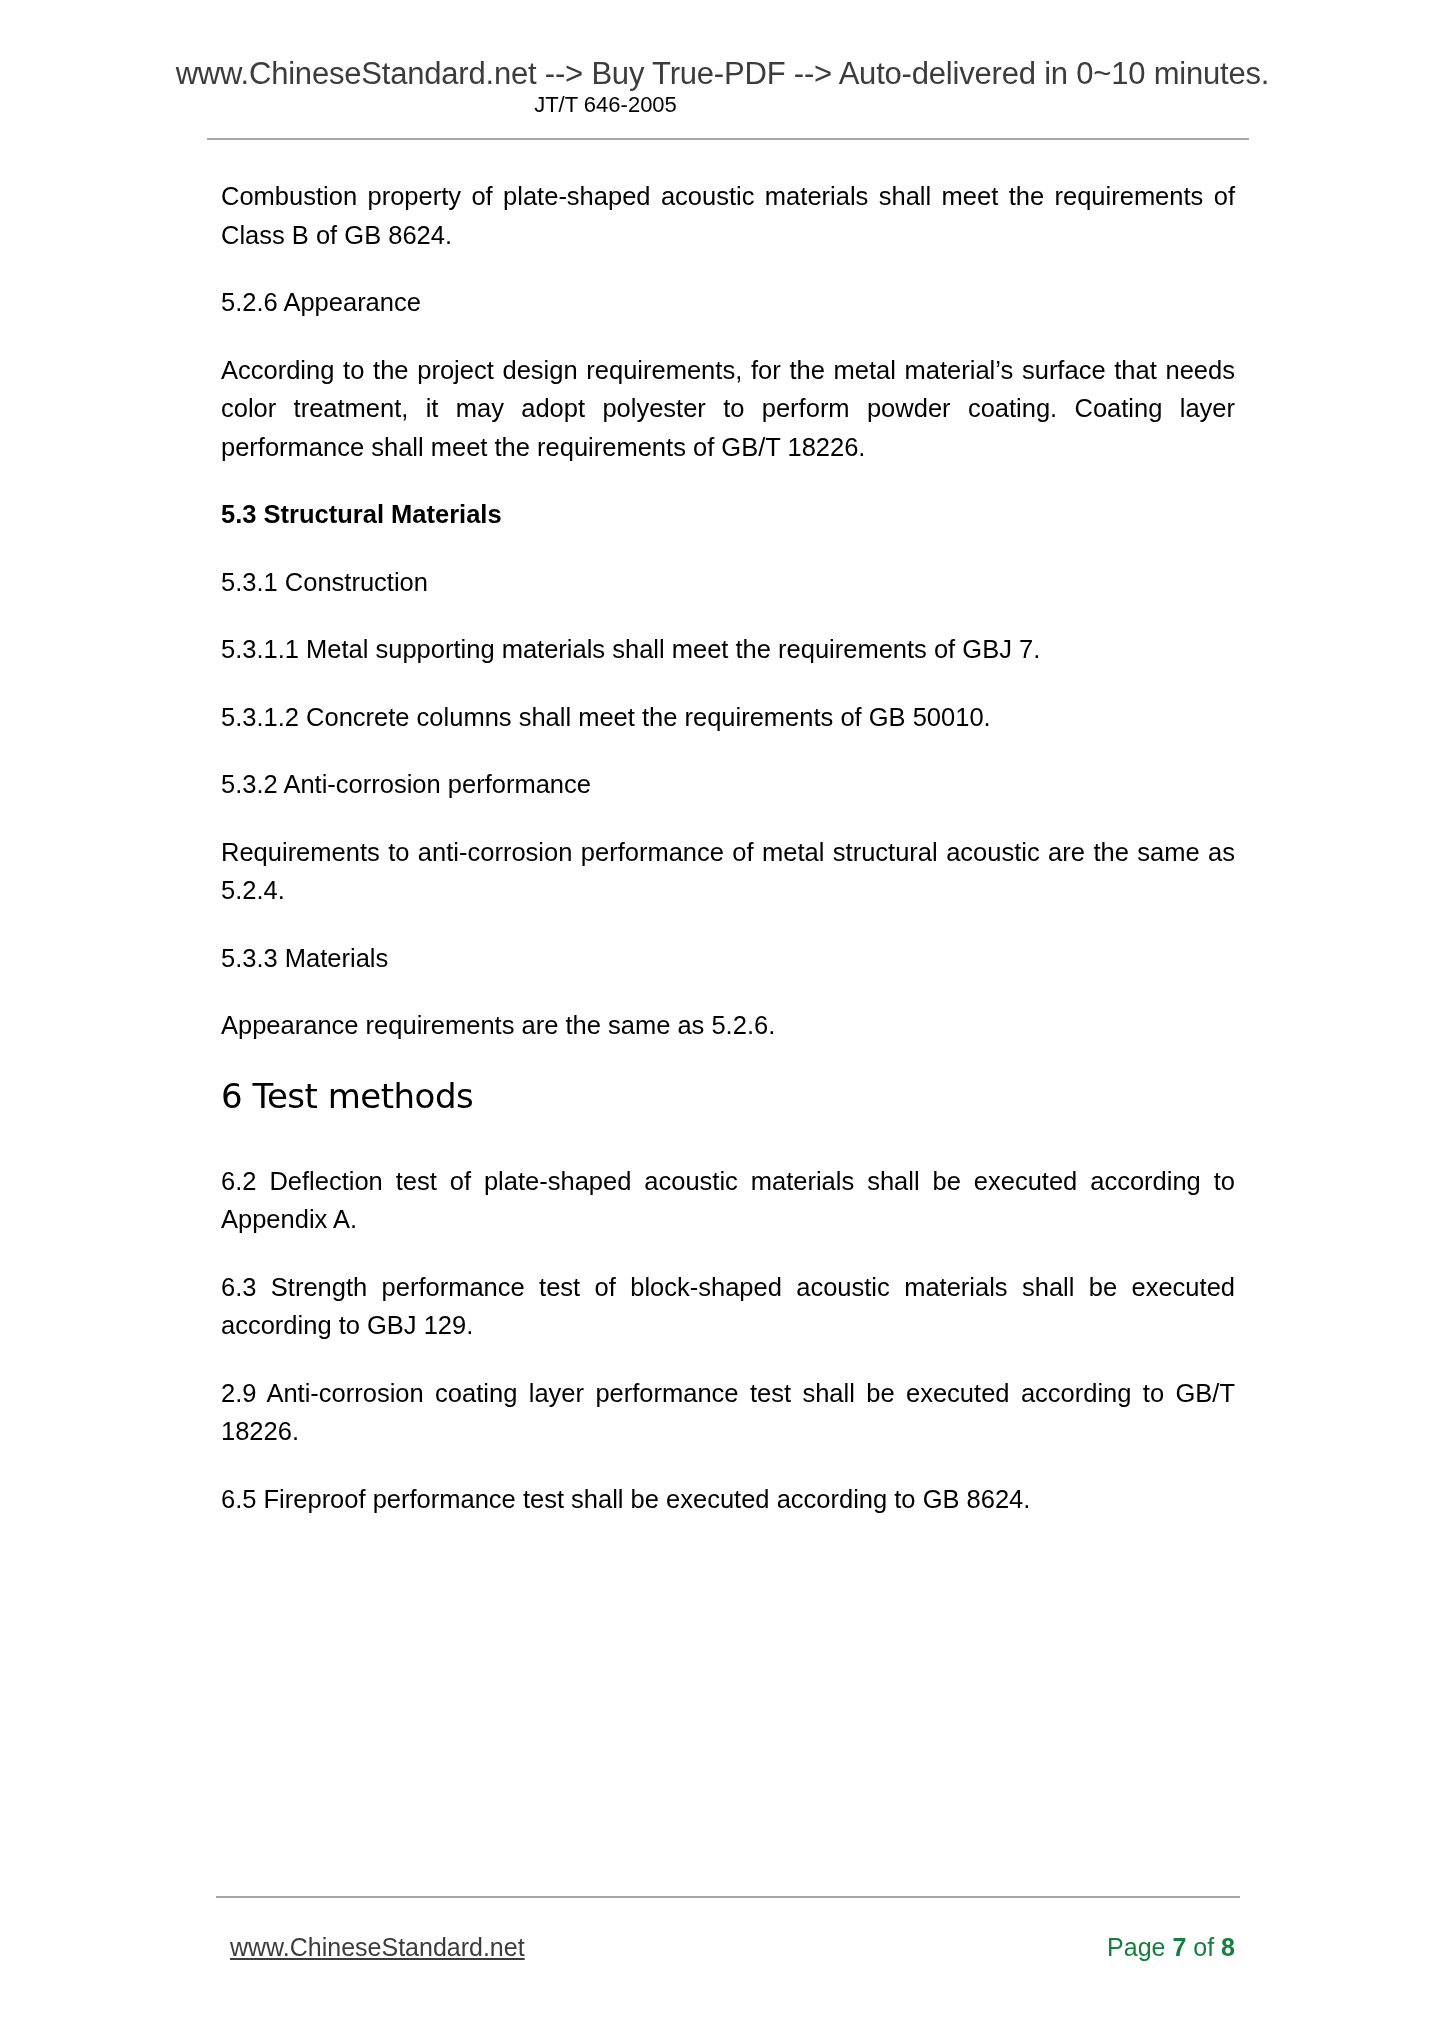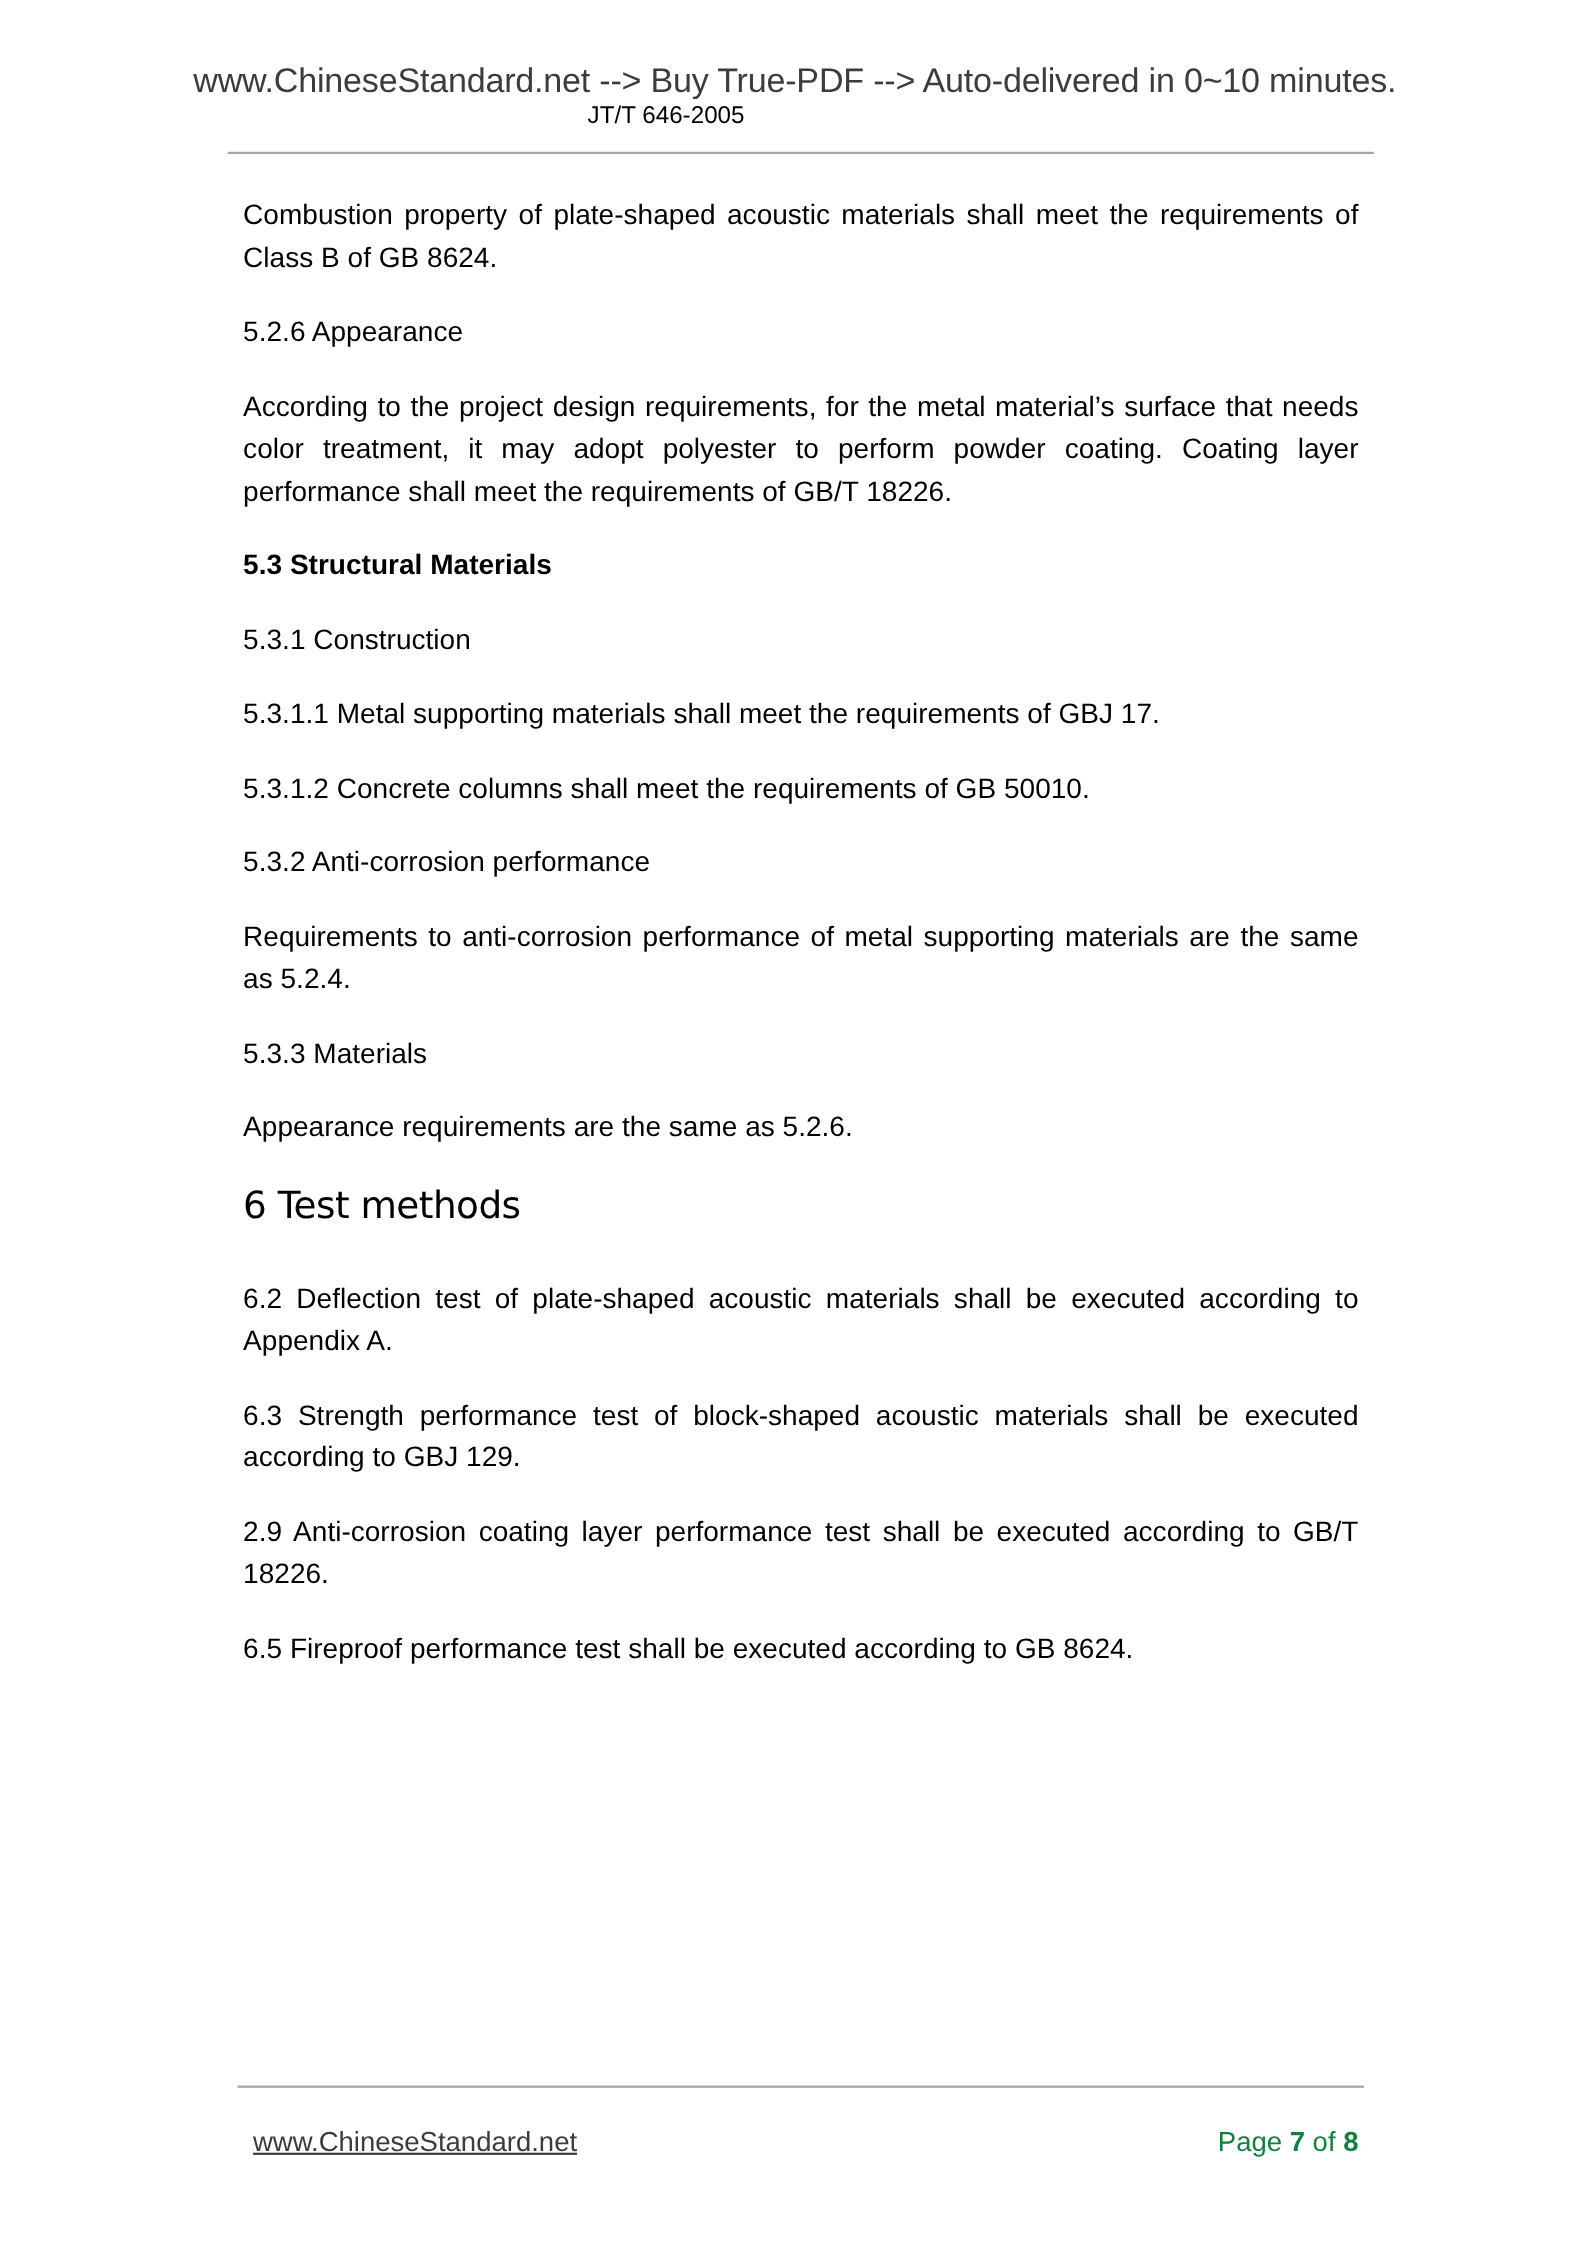--- a/index.html
+++ b/index.html
@@ -27,24 +27,24 @@
 <div class="hdr-banner">www.ChineseStandard.net --&gt; Buy True-PDF --&gt; Auto-delivered in 0~10 minutes.</div>
 <div class="hdr-code">JT/T 646-2005</div>
 <div class="hdr-rule"></div>
 
 <div class="content">
   <p class="p">Combustion property of plate-shaped acoustic materials shall meet the requirements of Class B of GB 8624.</p>
   <p class="p">5.2.6 Appearance</p>
   <p class="p">According to the project design requirements, for the metal material’s surface that needs color treatment, it may adopt polyester to perform powder coating. Coating layer performance shall meet the requirements of GB/T 18226.</p>
   <p class="p bold">5.3 Structural Materials</p>
   <p class="p">5.3.1 Construction</p>
-  <p class="p">5.3.1.1 Metal supporting materials shall meet the requirements of GBJ 17.</p>
+  <p class="p">5.3.1.1 Metal supporting materials shall meet the requirements of GBJ 7.</p>
   <p class="p">5.3.1.2 Concrete columns shall meet the requirements of GB 50010.</p>
   <p class="p">5.3.2 Anti-corrosion performance</p>
-  <p class="p">Requirements to anti-corrosion performance of metal supporting materials are the same as 5.2.4.</p>
+  <p class="p">Requirements to anti-corrosion performance of metal structural acoustic are the same as 5.2.4.</p>
   <p class="p">5.3.3 Materials</p>
   <p class="p">Appearance requirements are the same as 5.2.6.</p>
   <h1 class="h1">6 Test methods</h1>
   <p class="p">6.2 Deflection test of plate-shaped acoustic materials shall be executed according to Appendix A.</p>
   <p class="p">6.3 Strength performance test of block-shaped acoustic materials shall be executed according to GBJ 129.</p>
   <p class="p">2.9 Anti-corrosion coating layer performance test shall be executed according to GB/T 18226.</p>
   <p class="p">6.5 Fireproof performance test shall be executed according to GB 8624.</p>
 </div>
 
 <div class="ftr-rule"></div>

